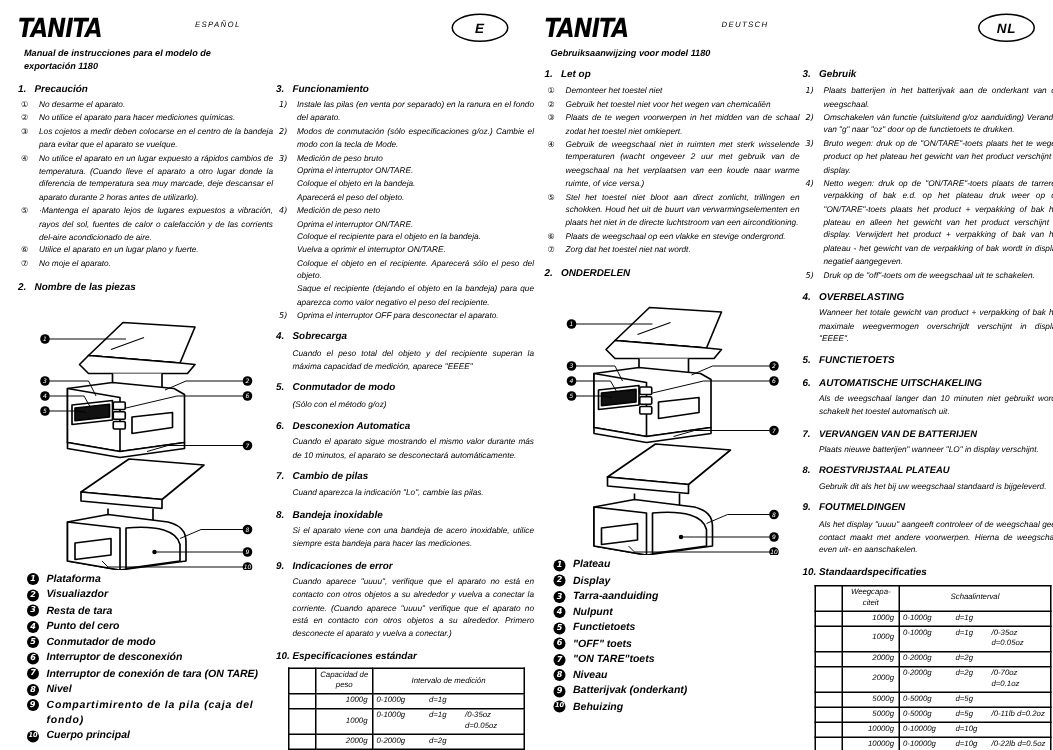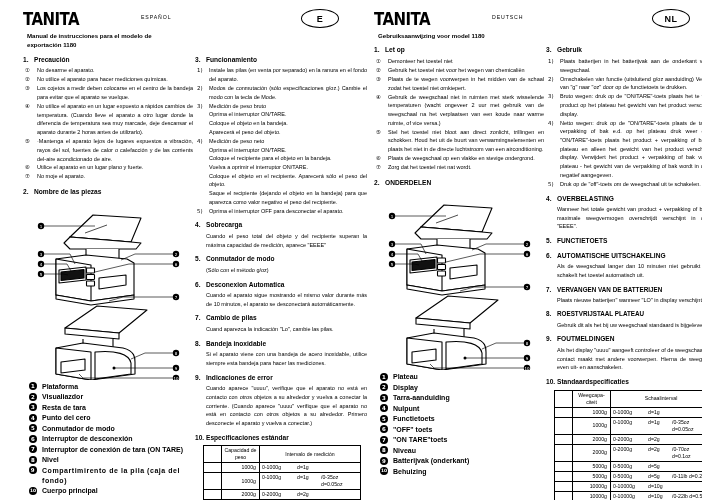--- a/index.html
+++ b/index.html
@@ -20,21 +20,22 @@
     width: 702px;
     height: 500px;
     box-sizing: border-box;
   }
   .half {
     position: absolute;
     top: 0;
     width: 351px;
     height: 500px;
     box-sizing: border-box;
-    padding: 6px 6px 0 21px;
+    padding: 6px 6px 0 10px;
+    font-style: italic;
   }
   .half.left  { left: 0; }
   .half.right { left: 351px; }
 
   .brandrow {
     position: relative;
     height: 22px;
   }
   .logo {
     font-family: "DejaVu Sans", sans-serif;

